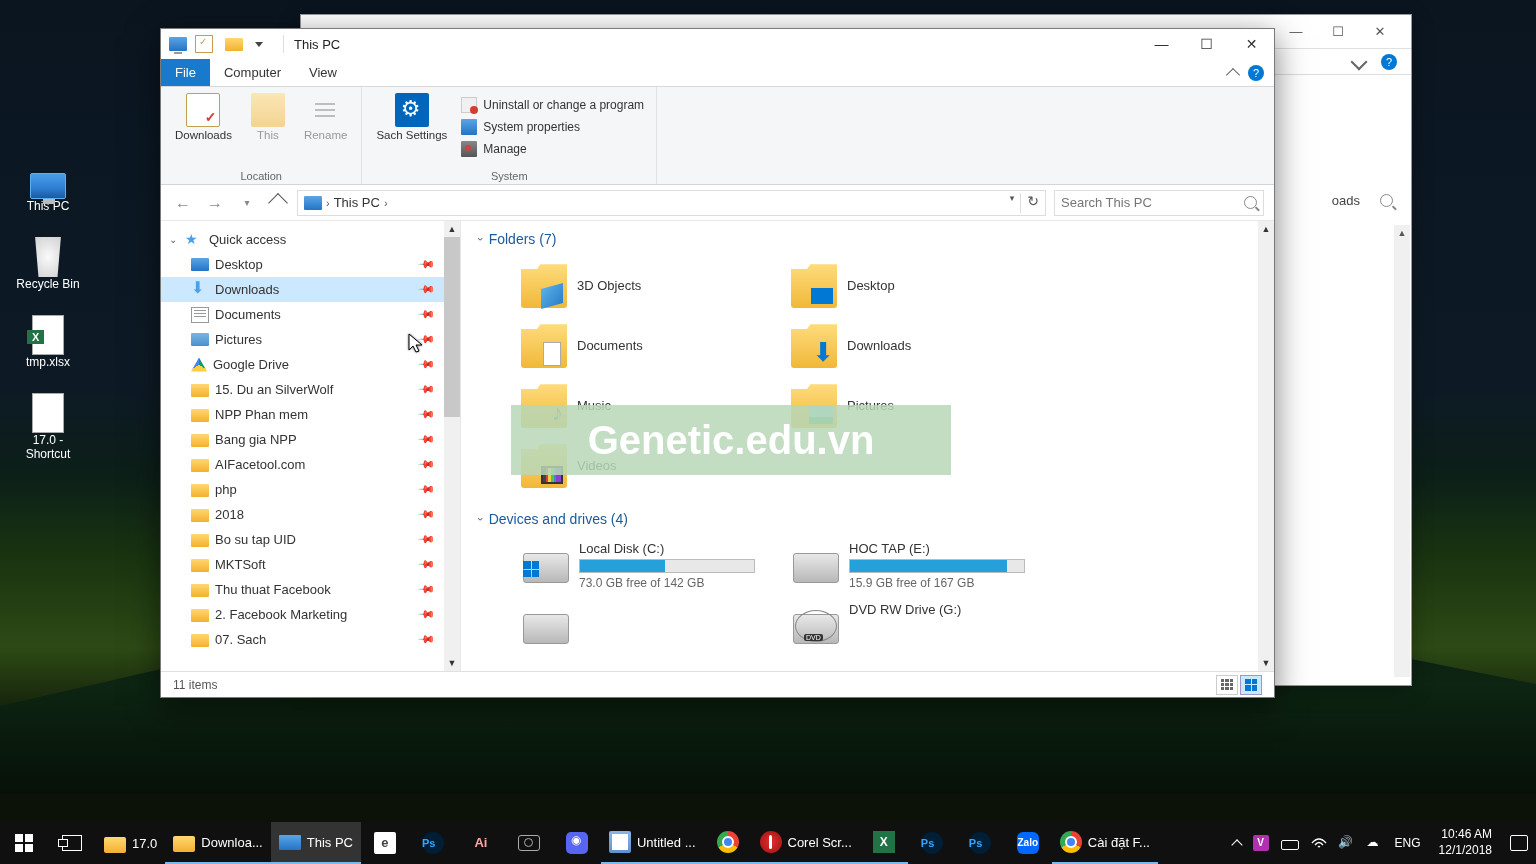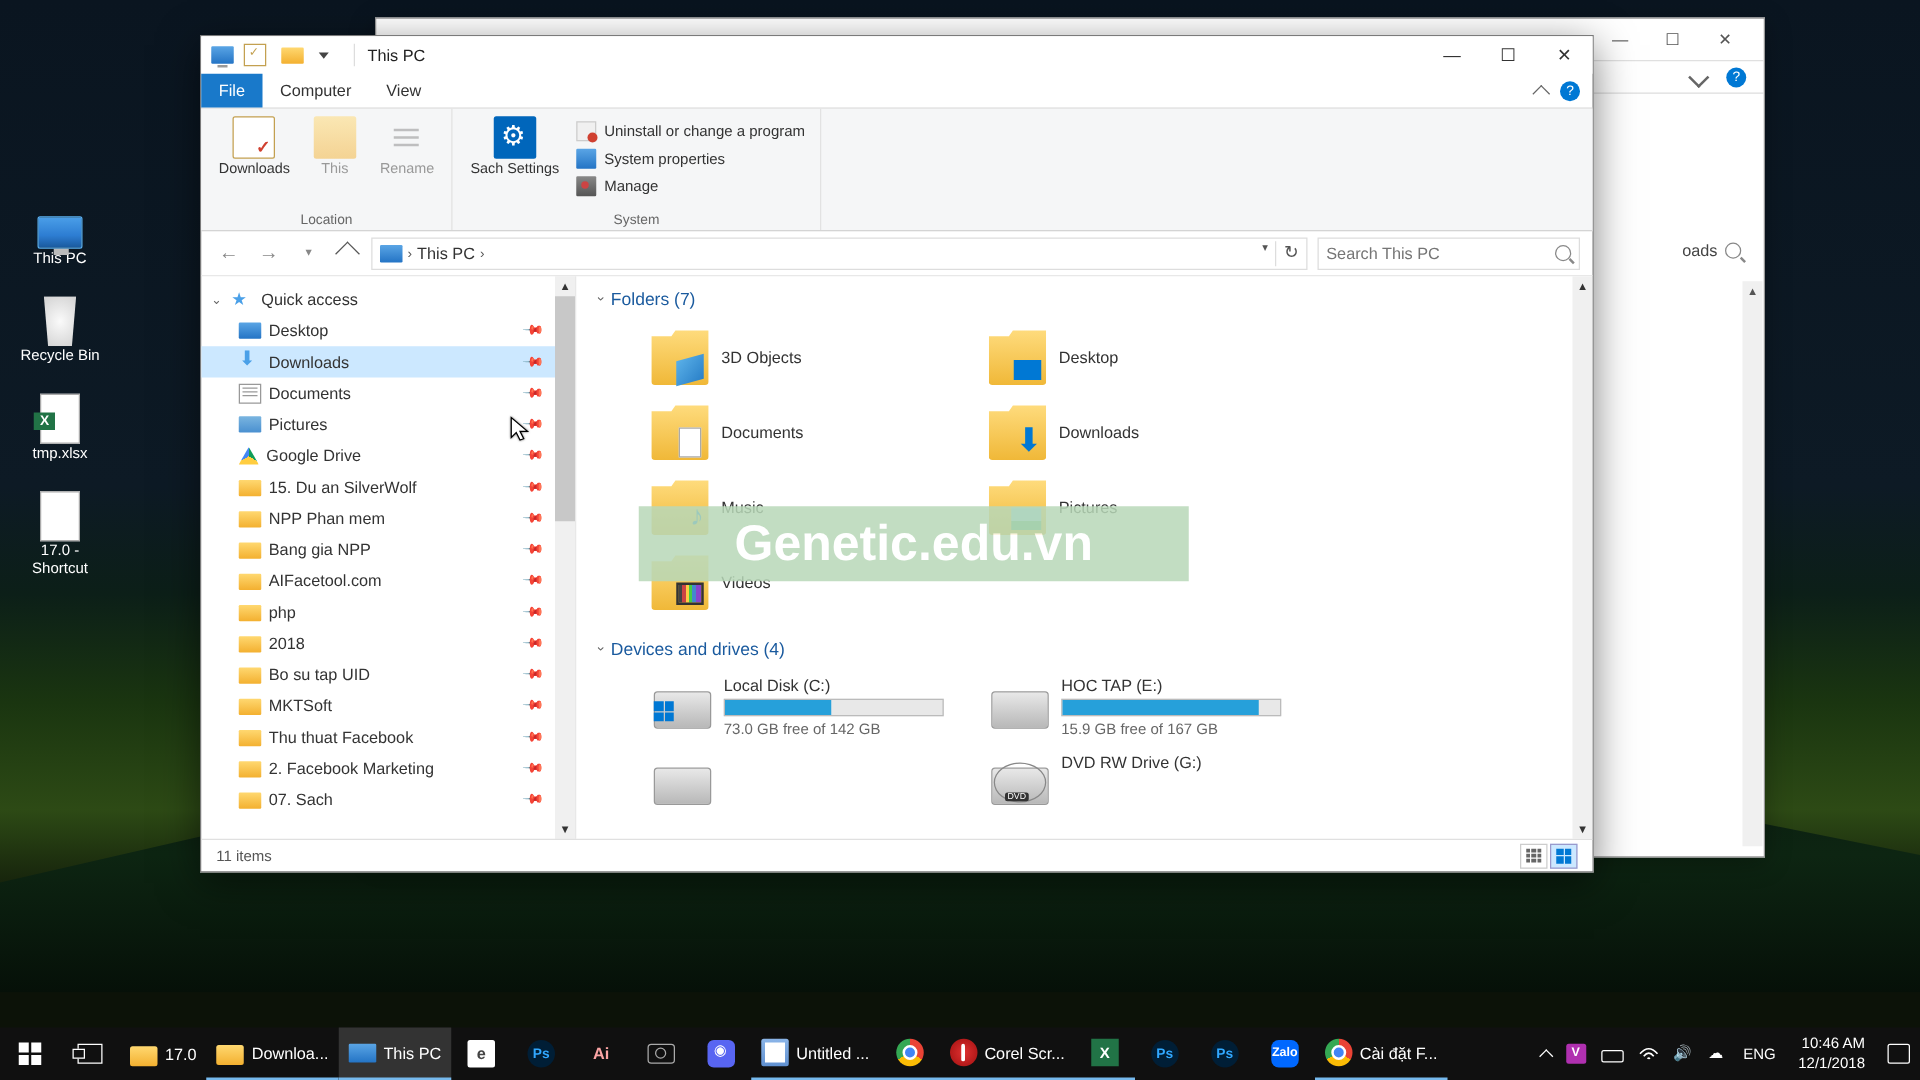--- a/index.html
+++ b/index.html
@@ -13,21 +13,21 @@
 .deskicon-rb{width:34px;height:40px;background:radial-gradient(#fafafa,#ccc);clip-path:polygon(12% 0,88% 0,78% 100%,22% 100%);margin:0 auto}
 .deskicon-xlsx{width:32px;height:40px;background:#fff;border:1px solid #aaa;position:relative;margin:0 auto}
 .deskicon-xlsx::before{content:'X';position:absolute;left:-6px;top:14px;background:#217346;color:#fff;padding:1px 5px;font-size:11px;font-weight:bold}
 .deskicon-sc{width:32px;height:40px;background:#fff;border:1px solid #aaa;position:relative;margin:0 auto;padding-top:6px;font-size:8px;color:#666;text-align:center}
 .background-window{position:absolute;left:300px;top:14px;width:1112px;height:672px;background:#fff;border:1px solid #999;box-shadow:0 4px 20px rgba(0,0,0,.3)}
 .bgw-top{height:34px;border-bottom:1px solid #e0e0e0;display:flex;align-items:center;padding:0 10px;justify-content:flex-end}
 .bgw-ctrl{width:42px;height:26px;text-align:center;line-height:26px;font-size:13px;color:#555}
 .bgw-ribbon{height:26px;border-bottom:1px solid #ddd;display:flex;align-items:center;justify-content:flex-end;padding:0 14px}
 .bgw-chev{width:12px;height:12px;border-right:2px solid #666;border-bottom:2px solid #666;transform:rotate(45deg);margin-right:10px}
 .bgw-help{width:16px;height:16px;border-radius:50%;background:#0078d4;color:#fff;text-align:center;font-size:11px;line-height:16px;margin-left:6px}
-.bgw-addr{position:absolute;right:18px;top:178px;display:flex;align-items:center;gap:6px}
+.bgw-addr{position:absolute;right:18px;top:178px;display:flex;align-items:center;gap:20px}
 .bgw-search-ico{position:absolute;right:8px;top:6px;width:13px;height:13px;border:1.5px solid #888;border-radius:50%}
 .bgw-search-ico::after{content:'';position:absolute;width:5px;height:1.5px;background:#888;transform:rotate(45deg);right:-4px;bottom:-1px}
 .bgw-scrollbar{position:absolute;right:1px;top:210px;width:16px;bottom:8px;background:#f0f0f0}
 .bgw-scroll-up,.bgw-scroll-dn{height:16px;text-align:center;font-size:9px;line-height:16px;color:#555}
 .main-window{position:absolute;left:160px;top:28px;width:1115px;height:670px;background:#fff;border:1px solid #7a7a7a;box-shadow:0 8px 30px rgba(0,0,0,.5)}
 .titlebar{height:30px;display:flex;align-items:center;padding-left:8px;background:#fff}
 .tb-icon{width:18px;height:14px;background:linear-gradient(180deg,#5aa5e5,#2474c5);border-radius:1px;margin-right:8px;position:relative}
 .tb-icon::after{content:'';position:absolute;bottom:-3px;left:5px;width:8px;height:2px;background:#999}
 .qat{display:flex;gap:12px;margin-right:10px;padding-right:10px;border-right:1px solid #ddd}
 .qat-item{width:18px;height:18px;position:relative}
@@ -127,21 +127,21 @@
 .drv-hdd{position:absolute;inset:6px 0 0;background:linear-gradient(#e8e8e8,#b8b8b8);border-radius:3px;border:1px solid #999}
 .drv-win{position:absolute;left:0;bottom:6px;width:16px;height:16px;display:grid;grid-template:1fr 1fr/1fr 1fr;gap:1px}
 .drv-win>div{background:#0078d4}
 .drv-dvd{position:absolute;inset:2px;background:radial-gradient(#fff 15%,#ddd 16% 18%,linear-gradient);border-radius:50%;border:1px solid #888}
 .drv-dvd::after{content:'DVD';position:absolute;font-size:7px;background:#333;color:#fff;padding:0 2px;left:8px;bottom:0;border-radius:2px}
 .drive-info{flex:1}
 .drive-name{font-size:13px;color:#333;margin-bottom:3px}
 .drive-bar{height:14px;background:#e8e8e8;border:1px solid #bbb;margin-bottom:3px;position:relative}
 .drive-fill{height:100%;background:#26a0da}
 .drive-free{font-size:12px;color:#666}
-.watermark{position:absolute;left:350px;top:376px;width:440px;height:60px;background:#b8d8b8;display:flex;align-items:center;justify-content:center;font-size:40px;font-weight:bold;color:#fff;opacity:.85;z-index:5;pointer-events:none;font-family:Arial}
+.watermark{position:absolute;left:350px;top:376px;width:440px;height:70px;background:#b8d8b8;display:flex;align-items:center;justify-content:center;font-size:40px;font-weight:bold;color:#fff;opacity:.85;z-index:5;pointer-events:none;font-family:Arial}
 .statusbar{position:absolute;bottom:0;left:0;right:0;height:26px;border-top:1px solid #e0e0e0;display:flex;align-items:center;padding:0 12px;font-size:12px;color:#555}
 .status-views{margin-left:auto;display:flex;gap:2px}
 .status-view{width:22px;height:20px;border:1px solid #ccc;cursor:pointer;display:flex;align-items:center;justify-content:center}
 .status-view.active{background:#cce8ff;border-color:#99c}
 .sv-details{display:grid;grid-template:repeat(3,1fr)/repeat(3,1fr);gap:1px;width:12px;height:12px}
 .sv-details>div{background:#666}
 .sv-tiles{display:grid;grid-template:1fr 1fr/1fr 1fr;gap:1px;width:12px;height:12px}
 .sv-tiles>div{background:#0078d4}
 .taskbar{position:absolute;bottom:0;left:0;right:0;height:42px;background:#101010;display:flex;align-items:center}
 .task-item{height:42px;min-width:48px;display:flex;align-items:center;justify-content:center;cursor:pointer;padding:0 8px;gap:6px;color:#fff;font-size:13px}
@@ -149,21 +149,21 @@
 .task-item.running{border-bottom:2px solid #76b9ed}
 .task-ico{width:22px;height:22px;flex-shrink:0}
 .task-label{max-width:78px;white-space:nowrap;overflow:hidden;text-overflow:ellipsis}
 .tico-start{display:grid;grid-template:1fr 1fr/1fr 1fr;gap:2px;width:18px;height:18px}
 .tico-start>div{background:#fff}
 .tico-taskview{border:1.5px solid #fff;width:20px;height:16px;position:relative}
 .tico-taskview::before{content:'';position:absolute;width:8px;height:6px;border:1.5px solid #fff;left:-5px;top:3px;background:#101010}
 .tico-folder{background:linear-gradient(#ffd870,#f3b030);border-radius:2px;height:16px;margin-top:3px}
 .tico-pc{background:linear-gradient(#5aa5e5,#2474c5);border-radius:1px;height:15px}
 .tico-edge{background:#fff;color:#444;font-weight:bold;text-align:center;line-height:22px;border-radius:2px}
-.tico-ps{background:#001e36;color:#31a8ff;text-align:center;line-height:22px;font-size:11px;font-weight:bold;border-radius:11px}
+.tico-ps{background:#001e36;color:#31a8ff;line-height:22px;font-size:11px;font-weight:bold;border-radius:11px}
 .tico-ai{color:#fca5a5;text-align:center;line-height:22px;font-weight:bold}
 .tico-cam{border:1.5px solid #aaa;border-radius:3px;height:16px;position:relative}
 .tico-cam::before{content:'';position:absolute;width:7px;height:7px;border:1.5px solid #aaa;border-radius:50%;left:5px;top:2px}
 .tico-discord{background:#5865f2;border-radius:5px;position:relative}
 .tico-discord::after{content:'◉';color:#fff;position:absolute;left:5px;top:1px;font-size:12px}
 .tico-notepad{background:linear-gradient(#8bb5e8,#6090d0);border-radius:2px;position:relative}
 .tico-notepad::after{content:'';position:absolute;inset:3px;background:#fff}
 .tico-chrome{border-radius:50%;background:conic-gradient(#ea4335 0 120deg,#fbbc05 120deg 240deg,#34a853 240deg);position:relative}
 .tico-chrome::after{content:'';position:absolute;inset:5px;background:#4285f4;border-radius:50%;border:2px solid #fff}
 .tico-corel{border-radius:50%;background:radial-gradient(#e03030,#a01010);position:relative}

